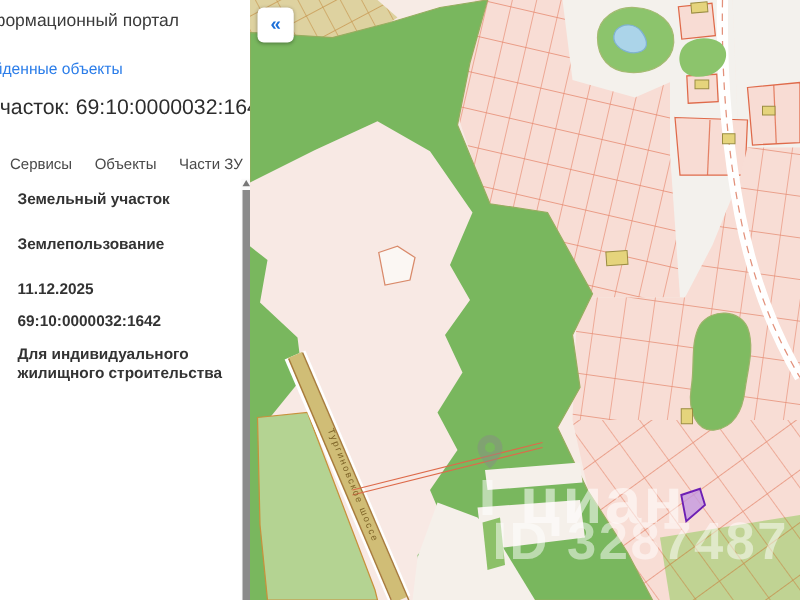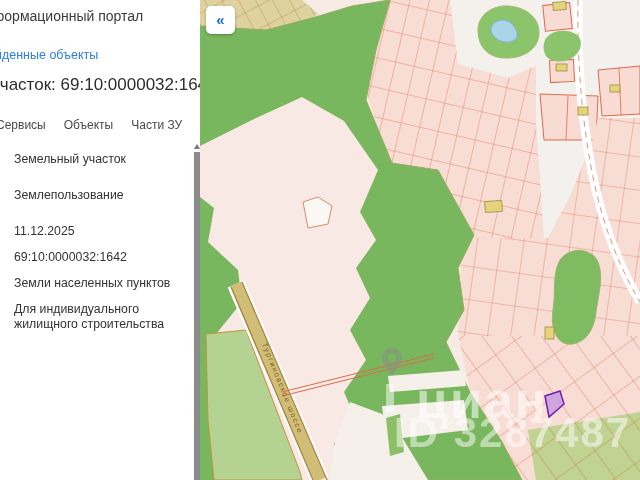--- a/index.html
+++ b/index.html
@@ -9,30 +9,30 @@
 
   
   .panel { position:absolute; left:0; top:0; width:200px; height:480px;
            background:#fff; z-index:5; overflow:hidden; }
   .panel-head { padding:8px 0 0 0; }
   .portal-title { font-size:14px; color:#3b3b3b; white-space:nowrap; margin-left:-25px; }
   .found-link { display:inline-block; font-size:12.5px; color:#2b7de9; white-space:nowrap;
                 margin-left:-21px; margin-top:24px; cursor:pointer; }
   .parcel-title { font-size:17px; color:#2d2d2d; white-space:nowrap; margin-left:-11px;
                   margin-top:12px; }
-  .tabs { position:absolute; top:118px; left:0; width:232px; height:26px;
-          display:flex; }
+  .tabs { position:absolute; top:118px; left:12px; width:232px; height:26px;
+          display:flex; align-items:center; }
   .tab { font-size:12px; color:#4a4a4a; white-space:nowrap; cursor:pointer; }
   .tab:nth-child(1){ margin-left:-4px; }
   .tab + .tab { margin-left:18px; }
   .tab-more { position:absolute; right:6px; top:2px; width:18px; height:21px;
               border:1px solid #b5d3f4; background:#f3f9ff; border-radius:4px;
               color:#1f6fd0; font-size:9px; line-height:19px; text-align:center; cursor:pointer; }
   .list { position:absolute; top:152px; left:0; width:193px; padding-left:14px; }
-  .item { font-size:12.3px; color:#333; line-height:15px; margin-bottom:11px; max-width:172px; }
+  .item { font-size:12.3px; color:#333; line-height:15px; margin-bottom:11px; max-width:172px;font-weight:bold; }
   .item.gap { margin-bottom:21px; }
   
   .sb { position:absolute; right:0; top:143px; bottom:0; width:7px; background:#fbfbfb; }
   .sb-up { position:absolute; top:1px; left:0; width:0; height:0; margin-left:0.5px;
            border-left:3px solid transparent; border-right:3px solid transparent;
            border-bottom:5px solid #777; }
   .sb-thumb { position:absolute; top:9px; bottom:0; left:0.5px; width:6px; background:#8b8b8b; }
 
   
   .map { position:absolute; left:200px; top:0; width:440px; height:480px; background:#f7ebe5; }
@@ -182,21 +182,20 @@
       <div class="tab-more">
         <span>▸</span>
       </div>
     </div>
 
     <div class="list">
       <div class="item gap">Земельный участок</div>
       <div class="item gap">Землепользование</div>
       <div class="item">11.12.2025</div>
       <div class="item">69:10:0000032:1642</div>
-      <div class="item">Земли населенных пунктов</div>
       <div class="item">Для индивидуального жилищного строительства</div>
 
     </div>
 
     <div class="sb">
       <div class="sb-up"></div>
       <div class="sb-thumb"></div>
     </div>
   </div>
 

